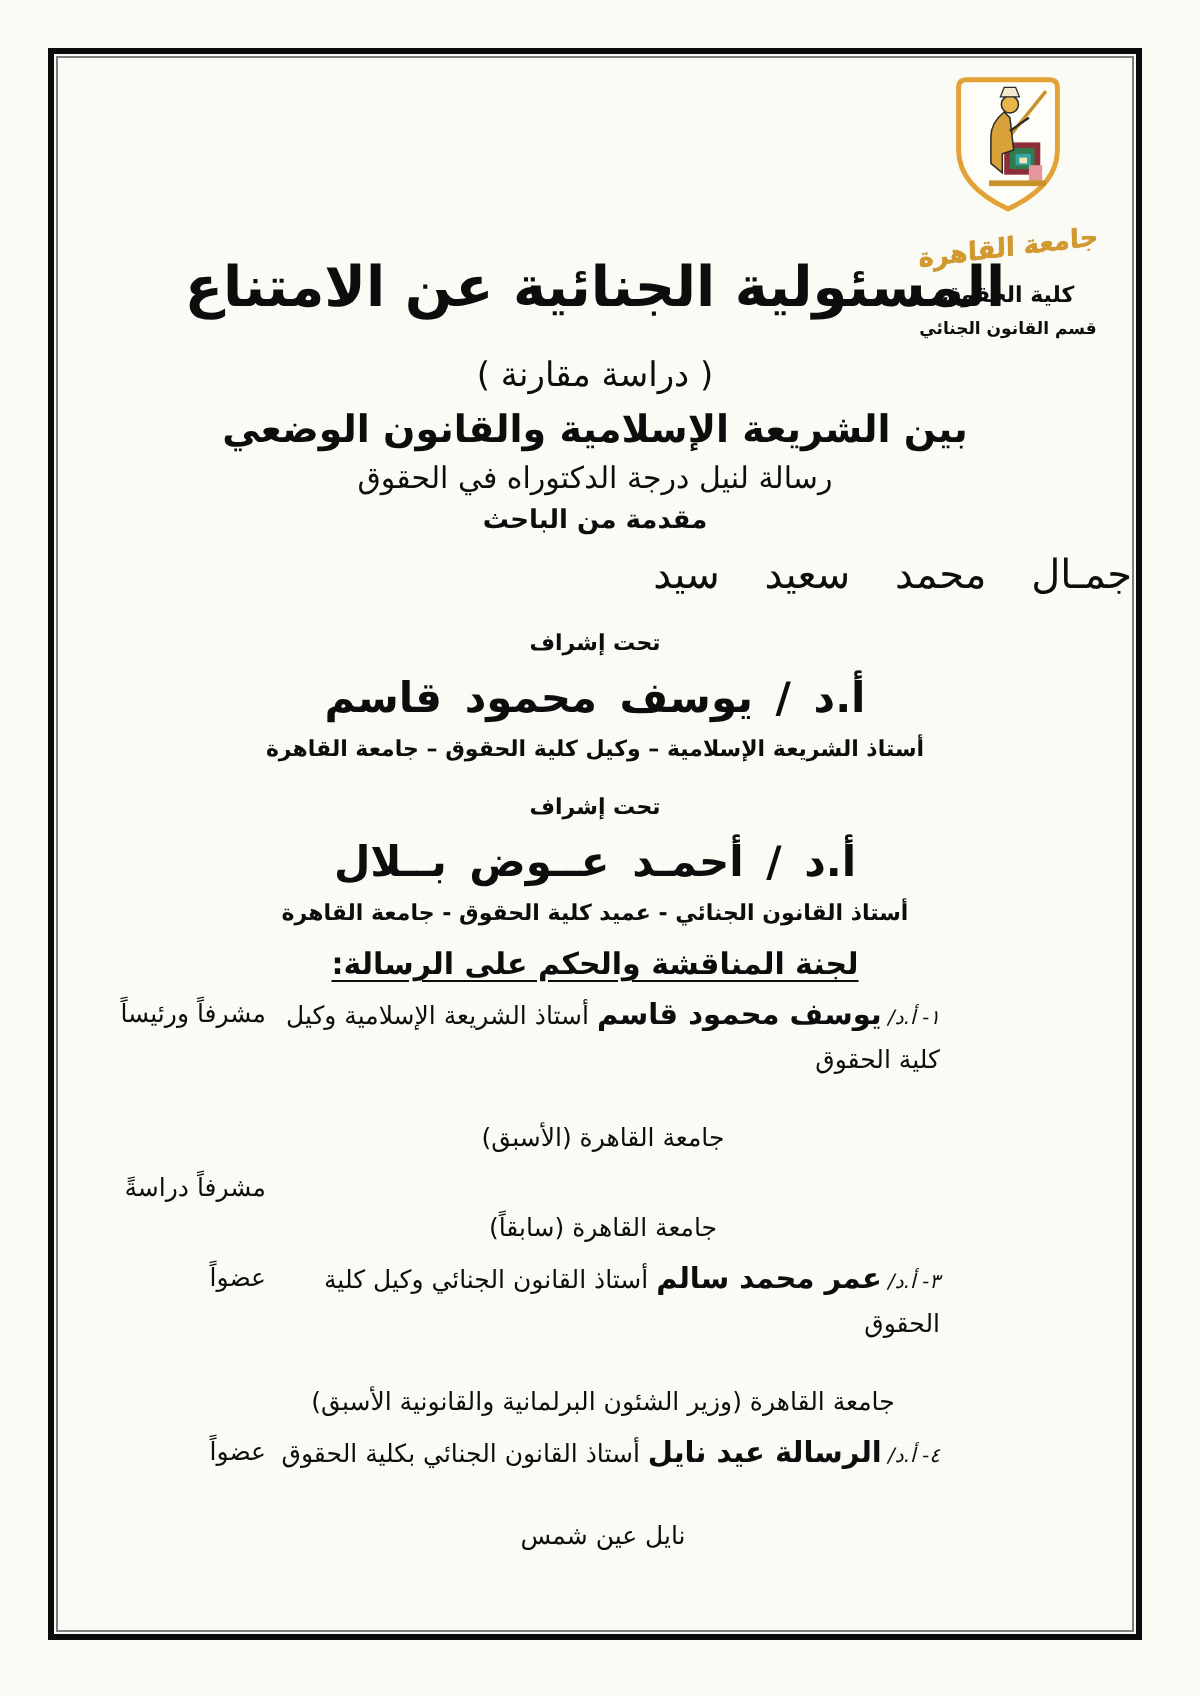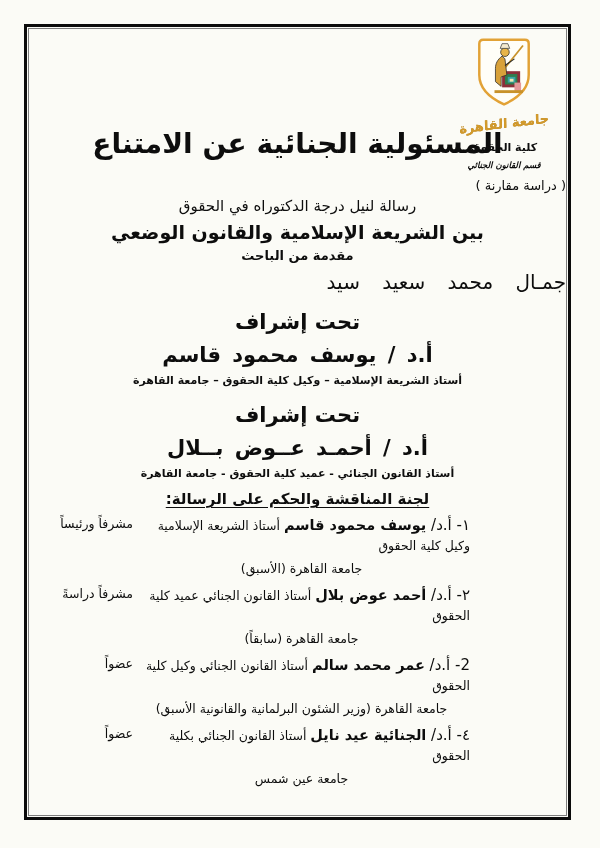--- a/index.html
+++ b/index.html
@@ -28,54 +28,54 @@
   .emblem{display:block;margin:0 auto;}
   .univ-calligraphy{
     display:inline-block;
     color:#d29a2c;font-weight:bold;font-size:13px;
     transform:rotate(-7deg) skewX(-6deg);
     margin-top:-4px;
     text-shadow:0 0 .4px #a87417;
     white-space:nowrap;
   }
   .faculty-name{font-weight:bold;font-size:11px;margin-top:9px;}
-  .department-name{font-weight:bold;font-size:8.5px;margin-top:6px;font-style:italic;}
+  .department-name{font-weight:bold;font-size:8.5px;margin-top:6px;}
   
   .center{text-align:center;}
   .main-title{
     margin-top:90px;font-size:28px;font-weight:bold;line-height:50px;
     letter-spacing:-1px;
   }
-  .paren-note{margin-top:9px;font-size:13px;text-align:right;}
+  .paren-note{margin-top:9px;font-size:17px;}
   .subtitle2{margin-top:6px;font-size:19px;font-weight:bold;}
   .thesis-line{margin-top:4px;font-size:15px;}
   .presented-by{margin-top:5px;font-size:13px;font-weight:bold;}
   .author-name{
     margin-top:7px;font-size:20px;word-spacing:16px;letter-spacing:1px;text-align:right;
   }
-  .supv-heading{margin-top:16px;font-size:21px;font-weight:bold;}
+  .supv-heading{margin-top:16px;font-size:11px;font-weight:bold;}
   .supv-name{margin-top:9px;font-size:21px;font-weight:bold;word-spacing:4px;}
   .supv-titleline{margin-top:7px;font-size:11px;font-weight:bold;}
   .committee-heading{
     margin-top:10px;font-size:15px;font-weight:bold;
     text-decoration:underline;
     text-underline-offset:3px;
   }
   
   .committee{margin-top:6px;}
   .committee-row{
     display:flex;direction:rtl;align-items:flex-start;
     padding-right:96px;padding-left:26px;margin-top:7px;
   }
   .member-main{flex:1;}
   .member-line1{font-size:12.5px;text-align:right;line-height:20px;}
-  .member-prefix{font-size:15px;}
+  .member-prefix{font-size:10px;font-style:italic;}
   .member-name{font-weight:bold;font-size:14.5px;}
   .member-desc{font-size:12.5px;}
-  .member-line2{font-size:12.5px;text-align:center;margin-top:4px;line-height:18px;}
+  .member-line2{font-size:12.5px;text-align:center;margin-top:20px;line-height:18px;}
   .member-role{
     width:78px;flex:0 0 auto;font-size:12.5px;text-align:right;
     padding-top:1px;
   }
 </style>
 </head>
 <body>
 
 <div class="frame">
   <div class="frame-inner"></div>
@@ -96,22 +96,22 @@
         <line x1="33" y1="30" x2="43" y2="23" stroke="#2a2a2a" stroke-width="1.2"></line>
         <rect x="22" y="56" width="30" height="3" fill="#c8922a"></rect>
       </svg>
       <div class="univ-calligraphy">جامعة القاهرة</div>
       <div class="faculty-name">كلية الحقوق</div>
       <div class="department-name">قسم القانون الجنائي</div>
     </div>
 
     <div class="center main-title">المسئولية الجنائية عن الامتناع</div>
     <div class="center paren-note">( دراسة مقارنة )</div>
+    <div class="center subtitle2">بين الشريعة الإسلامية والقانون الوضعي</div>
     <div class="center thesis-line">رسالة لنيل درجة الدكتوراه في الحقوق</div>
-    <div class="center subtitle2">بين الشريعة الإسلامية والقانون الوضعي</div>
     <div class="center presented-by">مقدمة من الباحث</div>
     <div class="center author-name">جمـال محمد سعيد سيد</div>
 
     <div class="center supv-heading">تحت إشراف</div>
     <div class="center supv-name">أ.د / يوسف محمود قاسم</div>
     <div class="center supv-titleline">أستاذ الشريعة الإسلامية – وكيل كلية الحقوق – جامعة القاهرة</div>
 
     <div class="center supv-heading">تحت إشراف</div>
     <div class="center supv-name">أ.د / أحمـد عــوض بــلال</div>
     <div class="center supv-titleline">أستاذ القانون الجنائي - عميد كلية الحقوق - جامعة القاهرة</div>
@@ -125,44 +125,41 @@
           <div class="member-line1">
             <span class="member-prefix">١- أ.د/ </span><span class="member-name">يوسف محمود قاسم</span><span class="member-desc"> أستاذ الشريعة الإسلامية وكيل كلية الحقوق</span>
           </div>
           <div class="member-line2">جامعة القاهرة  (الأسبق)</div>
         </div>
         <div class="member-role">مشرفاً ورئيساً</div>
       </div>
 
       <div class="committee-row">
         <div class="member-main">
-          <div class="member-line1">
-            <span class="member-prefix">٢- أ.د/ </span><span class="member-name">أحمد عوض بلال</span><span class="member-desc">  أستاذ القانون الجنائي عميد كلية الحقوق</span>
-          </div>
           <div class="member-line2">جامعة القاهرة (سابقاً)</div>
         </div>
         <div class="member-role">مشرفاً دراسةً</div>
       </div>
 
       <div class="committee-row">
         <div class="member-main">
           <div class="member-line1">
-            <span class="member-prefix">2- أ.د/ </span><span class="member-name">عمر محمد سالم</span><span class="member-desc">  أستاذ القانون الجنائي وكيل كلية الحقوق</span>
+            <span class="member-prefix">٣- أ.د/ </span><span class="member-name">عمر محمد سالم</span><span class="member-desc">  أستاذ القانون الجنائي وكيل كلية الحقوق</span>
           </div>
           <div class="member-line2">جامعة القاهرة  (وزير الشئون البرلمانية والقانونية الأسبق)</div>
         </div>
         <div class="member-role">عضواً</div>
       </div>
 
       <div class="committee-row">
         <div class="member-main">
           <div class="member-line1">
-            <span class="member-prefix">٤- أ.د/ </span><span class="member-name">الجنائية عيد نايل</span><span class="member-desc">  أستاذ القانون الجنائي بكلية الحقوق</span>
+            <span class="member-prefix">٤- أ.د/ </span><span class="member-name">الرسالة عيد نايل</span><span class="member-desc">  أستاذ القانون الجنائي بكلية الحقوق</span>
           </div>
-          <div class="member-line2">جامعة عين شمس</div>
+          <div class="member-line2">نايل عين شمس</div>
         </div>
         <div class="member-role">عضواً</div>
       </div>
 
     </div>
 
   </div>
 </div>
 
 </body></html>

